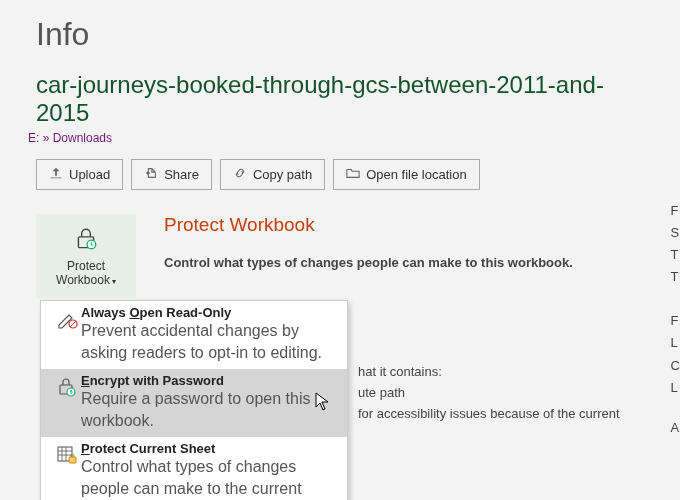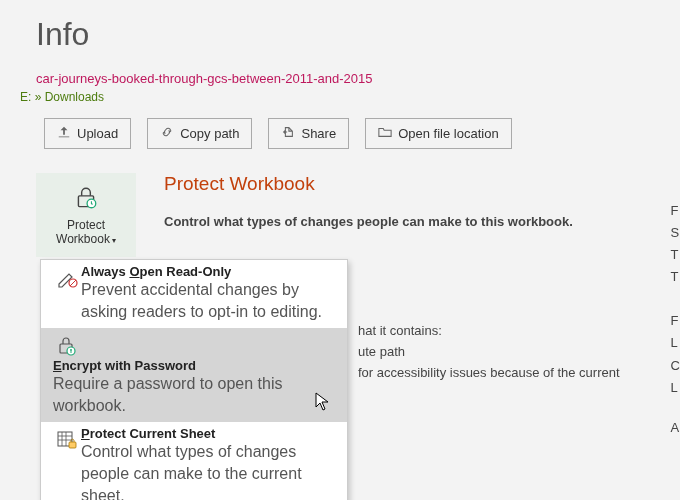--- a/index.html
+++ b/index.html
@@ -11,46 +11,45 @@
     overflow: hidden;
     color: #333;
   }
   .page-title {
     font-size: 32px;
     font-weight: 300;
     color: #555;
     padding: 16px 36px 4px 36px;
   }
   .file-name {
-    font-size: 13px;
-    color: #be185d;
+    font-size: 24px;
+    color: #14532d;
     padding: 14px 36px 2px 36px;
   }
   .breadcrumb {
     font-size: 12px;
-    color: #4d7c0f;
-    padding: 2px 36px 14px 20px;
+    color: #701a75;
+    padding: 2px 36px 14px 28px;
   }
   .toolbar {
     display: flex;
     gap: 8px;
     padding: 0 36px 24px 36px;
   }
   .tb-btn {
     display: inline-flex;
     align-items: center;
     gap: 6px;
     border: 1px solid #aaa;
     background: #f3f3f3;
     padding: 6px 12px;
     font-size: 13px;
     color: #333;
     cursor: pointer;
     font-family: inherit;
-    margin-left: 8px;
   }
   .tb-btn svg { flex-shrink: 0; }
   .section {
     display: flex;
     padding: 0 36px;
     gap: 28px;
     position: relative;
   }
   .big-btn {
     width: 100px;
@@ -85,21 +84,21 @@
     border: 1px solid #ccc;
     box-shadow: 2px 3px 6px rgba(0,0,0,0.2);
     z-index: 10;
   }
   .dd-item {
     display: flex;
     padding: 4px 12px;
     align-items: flex-start;
     cursor: pointer;
   }
-  .dd-item:hover, .dd-item.hover { background: #d5d5d5; flex-direction: column; }
+  .dd-item:hover, .dd-item.hover { background: #d5d5d5; }
   .dd-item .dd-icon { width: 28px; display:flex; justify-content:center; padding-top:2px;}
   .dd-item .dd-text { flex: 1; }
   .dd-item .dd-title { font-size: 13px; font-weight: 600; color: #222; }
   .dd-item .dd-desc { font-size: 16px; color: #555; line-height: 1.4; }
   .dd-title u { text-decoration: underline; }
   .behind-text {
     position: absolute;
     left: 345px;
     top: 148px;
     font-size: 13px;
@@ -134,30 +133,30 @@
 
 <div class="toolbar">
   <button class="tb-btn">
     <span><svg width="14" height="14" viewBox="0 0 16 16">
           <path d="M8 2l4 4H9v5H7V6H4l4-4zM2 13h12v1H2z" fill="#666"></path>
         </svg></span>
     <span>Upload</span>
   </button>
   <button class="tb-btn">
     <span><svg width="14" height="14" viewBox="0 0 16 16">
-          <path d="M6 10a3 3 0 010-4l2-2a3 3 0 014 4M10 6a3 3 0 010 4l-2 2a3 3 0 01-4-4" fill="none" stroke="#666" stroke-width="1.2"></path>
-        </svg></span>
-    <span>Copy path</span>
-  </button>
-  <button class="tb-btn">
-    <span><svg width="14" height="14" viewBox="0 0 16 16">
           <path d="M5 3h4l4 4v6H5zM9 3v4h4" fill="none" stroke="#666" stroke-width="1.2"></path>
           <path d="M7 8l-4 0M5 6l-2 2 2 2" fill="none" stroke="#666" stroke-width="1.2"></path>
         </svg></span>
     <span>Share</span>
+  </button>
+  <button class="tb-btn">
+    <span><svg width="14" height="14" viewBox="0 0 16 16">
+          <path d="M6 10a3 3 0 010-4l2-2a3 3 0 014 4M10 6a3 3 0 010 4l-2 2a3 3 0 01-4-4" fill="none" stroke="#666" stroke-width="1.2"></path>
+        </svg></span>
+    <span>Copy path</span>
   </button>
   <button class="tb-btn">
     <span><svg width="14" height="14" viewBox="0 0 16 16">
           <path d="M1 4h5l1 2h8v7H1z" fill="none" stroke="#666" stroke-width="1.2"></path>
         </svg></span>
     <span>Open file location</span>
   </button>
 </div>
 
 <div class="section">

